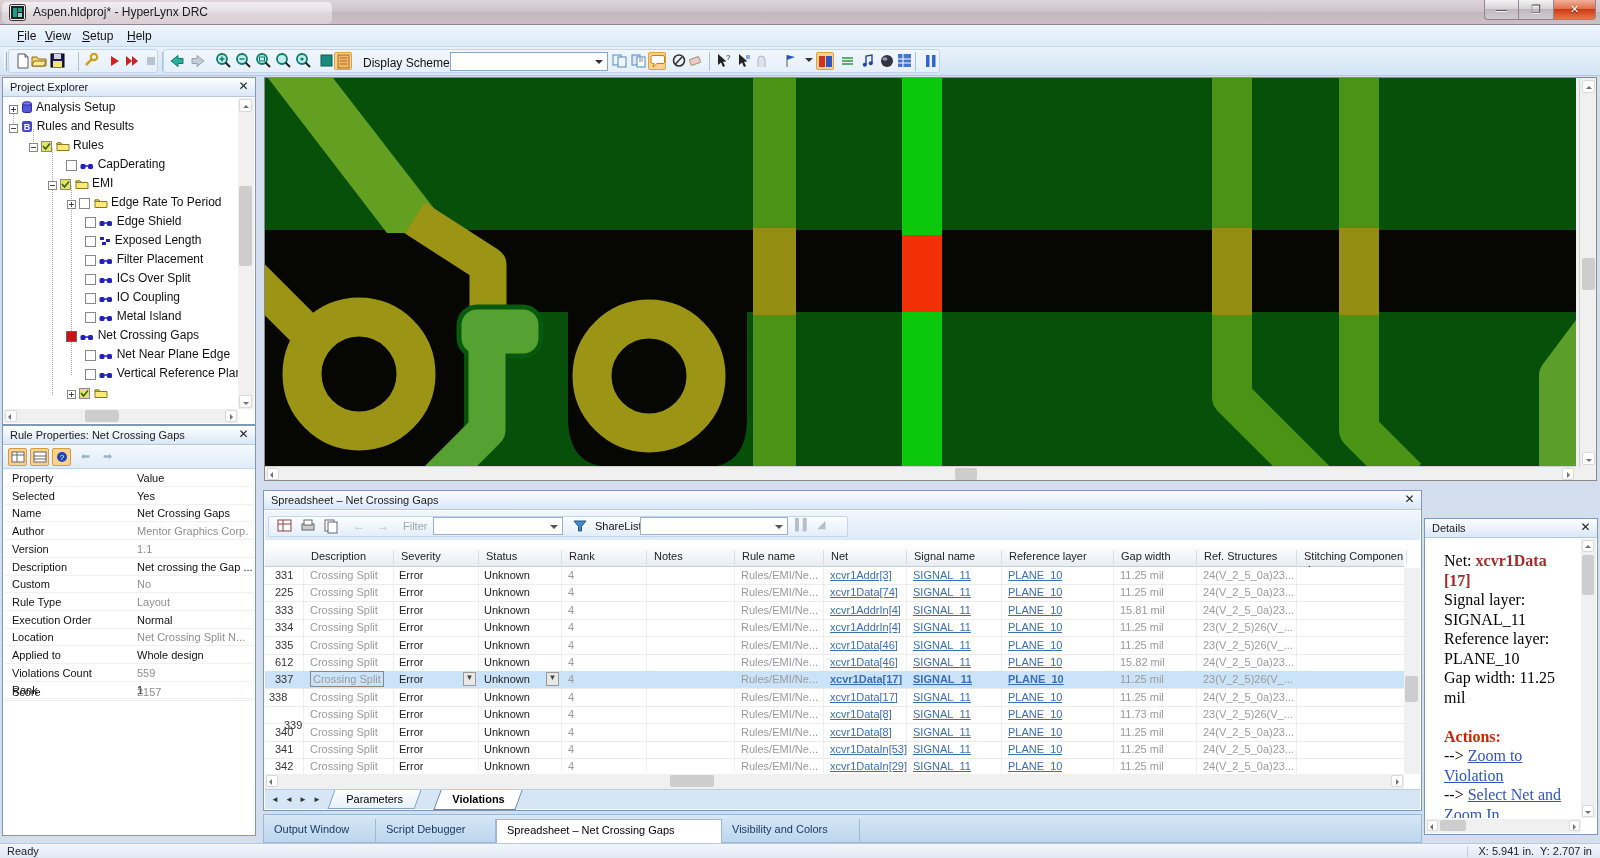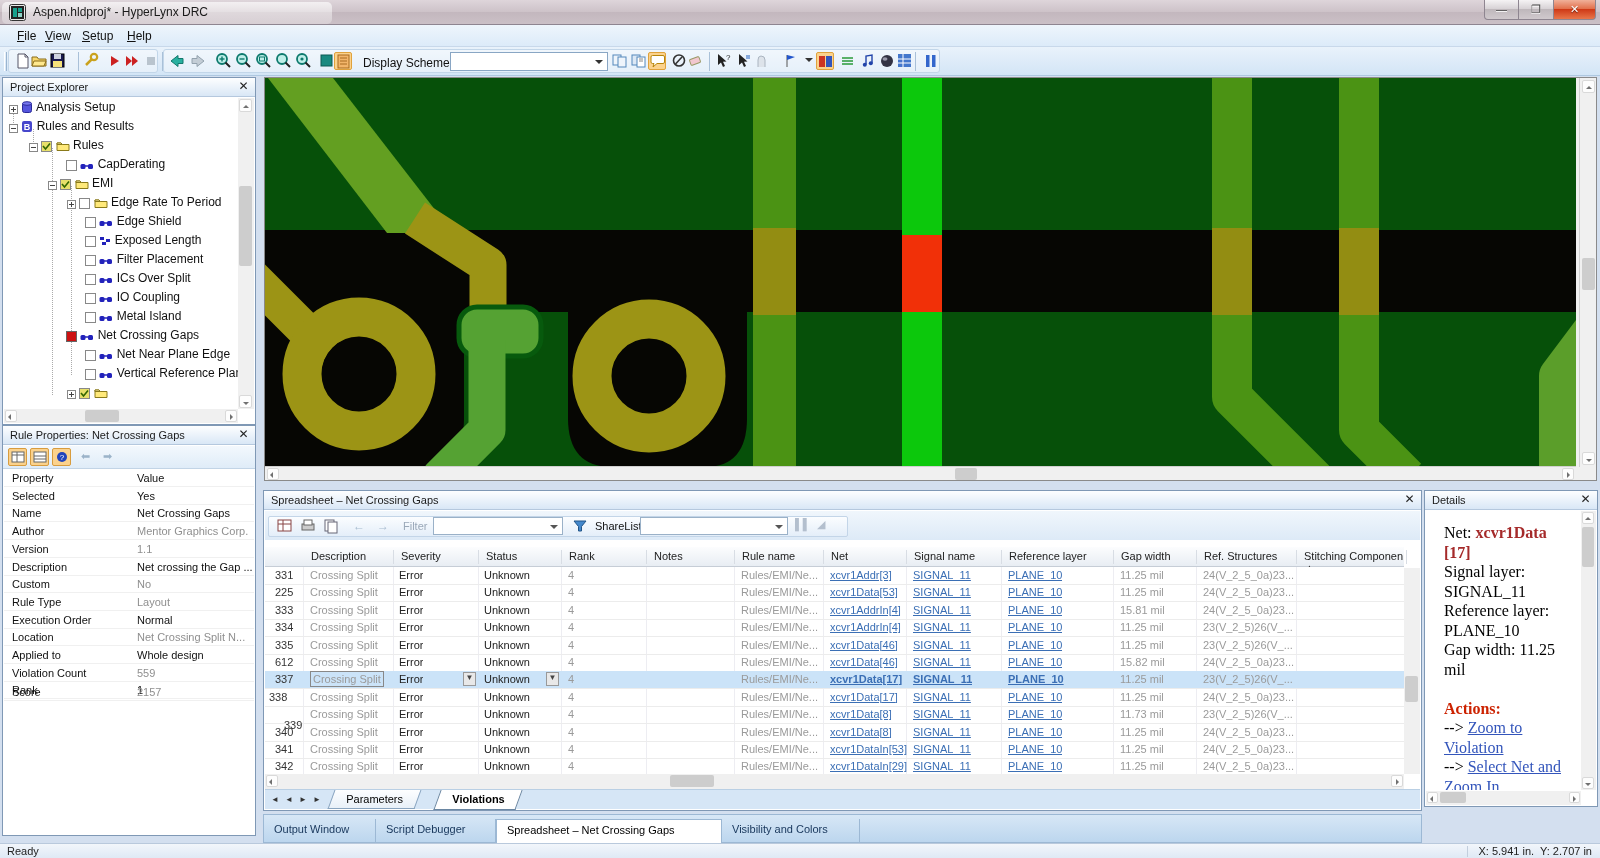--- a/index.html
+++ b/index.html
@@ -67,21 +67,21 @@
 .hcell { position:absolute; top:3px; text-align:left; padding-left:7px; color:#222; border-right:1px solid #d8dde4; height:14px; }
 .gcell { position:absolute; top:2px; white-space:nowrap; overflow:hidden; }
 .grow { position:absolute; left:0; width:1290px; height:18px; border-bottom:1px solid #ececec; }
 .gray { color:#9a9a9a; }
 .lnk { color:#3b6fb5; text-decoration:underline; }
 
 #docktabs { left:263px; top:814px; width:1159px; height:29px; background:linear-gradient(#d7e7f6,#bcd6ee); border:1px solid #9cb8d4; }
 .dtab { position:absolute; top:4px; height:24px; padding:4px 10px 0; font-size:11px; color:#17365b; border-right:1px solid #9cb8d4; }
 .dtab.active { background:#fff; border:1px solid #9cb8d4; border-bottom:none; color:#000; }
 
-#details { left:1424px; top:490px; width:174px; height:317px; }
+#details { left:1424px; top:518px; width:174px; height:317px; }
 #dbody { position:absolute; left:1px; top:20px; right:16px; bottom:16px; background:#fff; overflow:hidden;
   font-family:"Liberation Serif", serif; font-size:16px; color:#000; }
 #dbody .in { padding:12px 0 0 18px; line-height:19.5px; }
 .dred { color:#a52a2a; font-weight:bold; }
 .dlnk { color:#3355bb; text-decoration:underline; }
 
 #statusbar { left:0; top:843px; width:1600px; height:15px; background:linear-gradient(#f2f6fb,#dfe9f5); border-top:1px solid #b9c9dc; font-size:11px; color:#222; }
 </style>
 </head>
 <body>
@@ -533,21 +533,21 @@
       </div>
       <div class="rprow" style="top:159.29999999999998px;">
         <span class="c1">Location</span>
         <span class="c2 gray">Net Crossing Split N...</span>
       </div>
       <div class="rprow" style="top:176.99999999999997px;">
         <span class="c1">Applied to</span>
         <span class="c2">Whole design</span>
       </div>
       <div class="rprow" style="top:194.69999999999996px;">
-        <span class="c1">Violation Count</span>
+        <span class="c1">Violations Count</span>
         <span class="c2 gray">559</span>
       </div>
       <div class="rprow" style="top:212.39999999999995px;">
         <span class="c1">Rank</span>
         <span class="c2">1</span>
       </div>
       <div class="rprow" style="top:214px;">
         <span class="c1">Score</span>
         <span class="c2 gray">2157</span>
       </div>
@@ -674,21 +674,21 @@
         <span class="gcell gray" style="left:855px;">11.25 mil</span>
         <span class="gcell gray" style="left:938px;">24(V_2_5_0a)23...</span>
       </div>
       <div class="grow" style="top:17.4px;">
         <span class="gcell" style="left:10px;width:26px;color:#333;">225</span>
         <span class="gcell gray" style="left:45px;">Crossing Split</span>
         <span class="gcell" style="left:134px;color:#222;">Error</span>
         <span class="gcell" style="left:219px;color:#222;">Unknown</span>
         <span class="gcell gray" style="left:303px;">4</span>
         <span class="gcell gray" style="left:476px;">Rules/EMI/Ne...</span>
-        <span class="gcell lnk" style="left:565px;">xcvr1Data[53]</span>
+        <span class="gcell lnk" style="left:565px;">xcvr1Data[74]</span>
         <span class="gcell lnk" style="left:648px;">SIGNAL_11</span>
         <span class="gcell lnk" style="left:743px;">PLANE_10</span>
         <span class="gcell gray" style="left:855px;">11.25 mil</span>
         <span class="gcell gray" style="left:938px;">24(V_2_5_0a)23...</span>
       </div>
       <div class="grow" style="top:34.8px;">
         <span class="gcell" style="left:10px;width:26px;color:#333;">333</span>
         <span class="gcell gray" style="left:45px;">Crossing Split</span>
         <span class="gcell" style="left:134px;color:#222;">Error</span>
         <span class="gcell" style="left:219px;color:#222;">Unknown</span>

